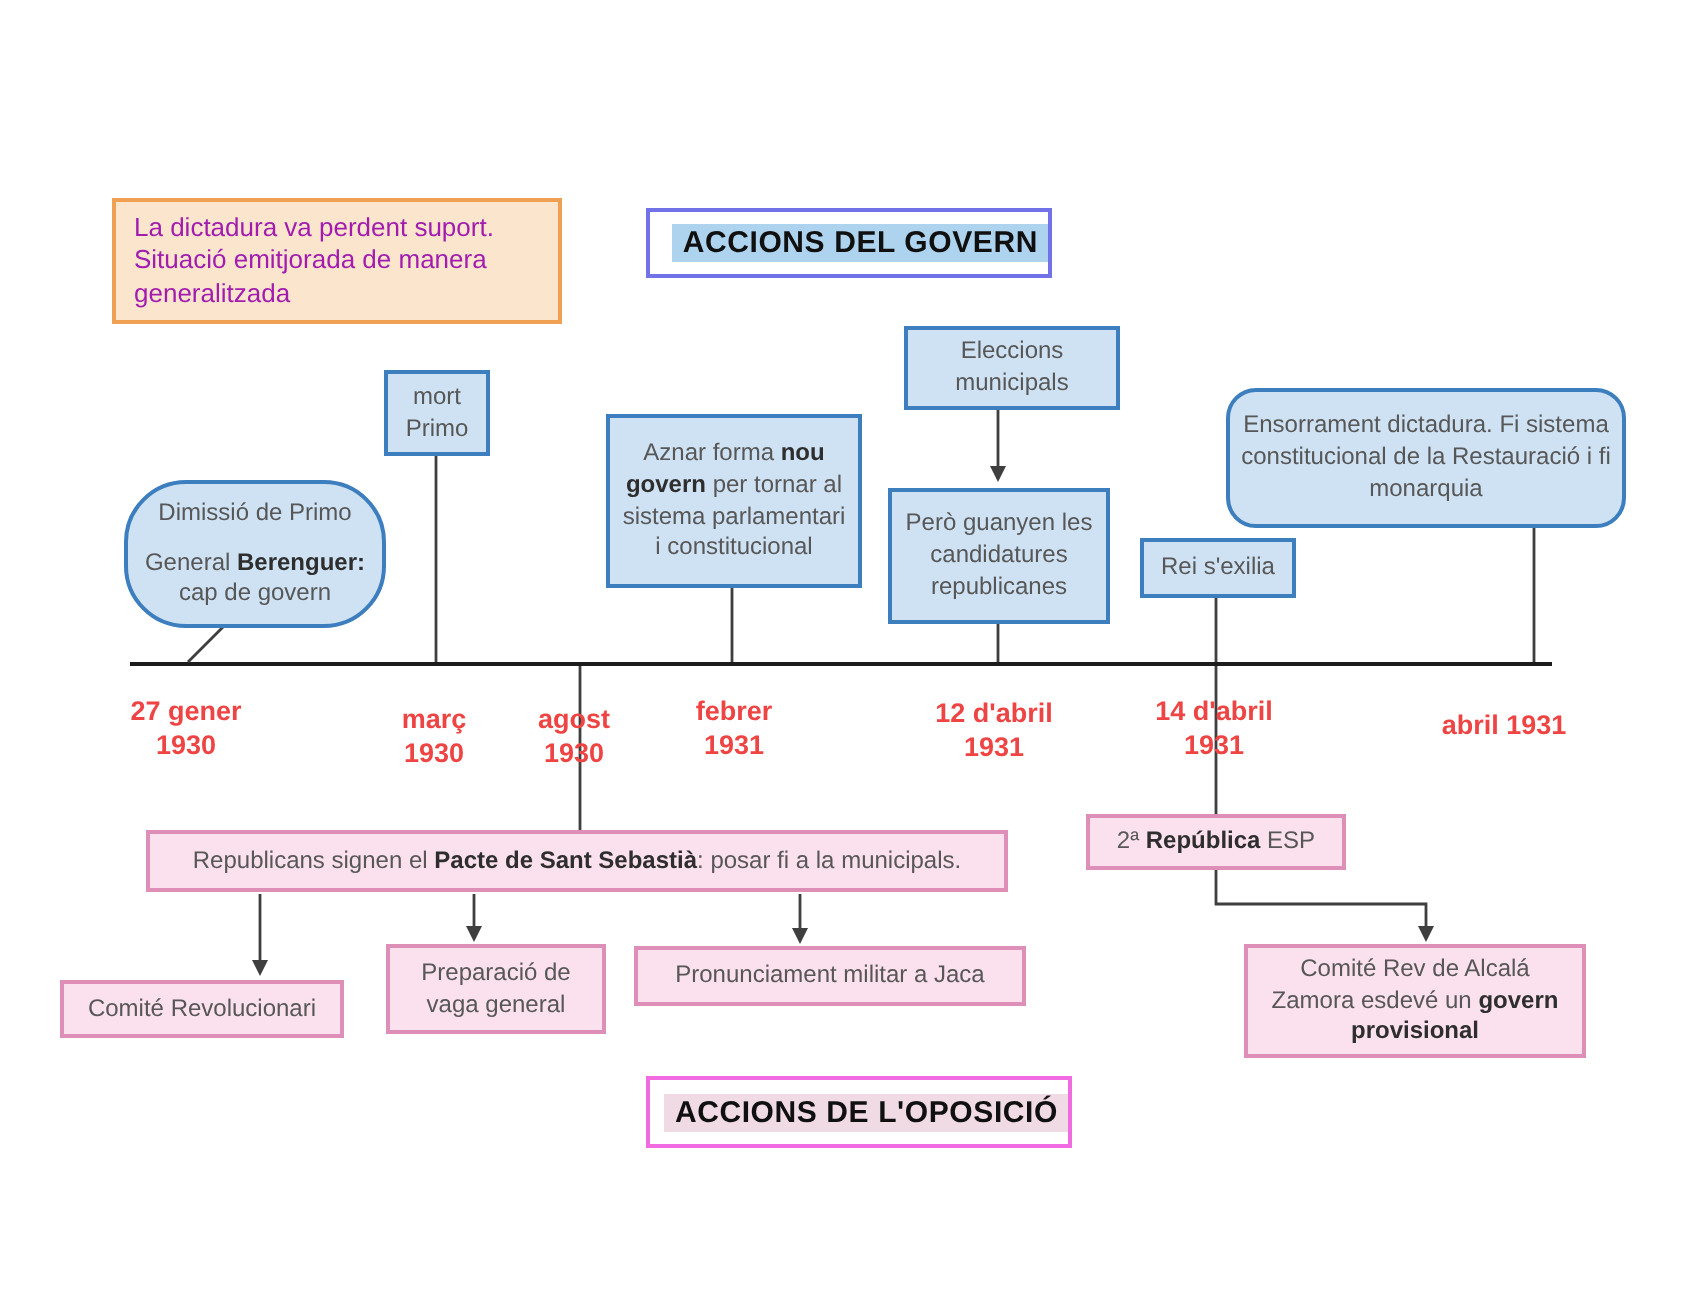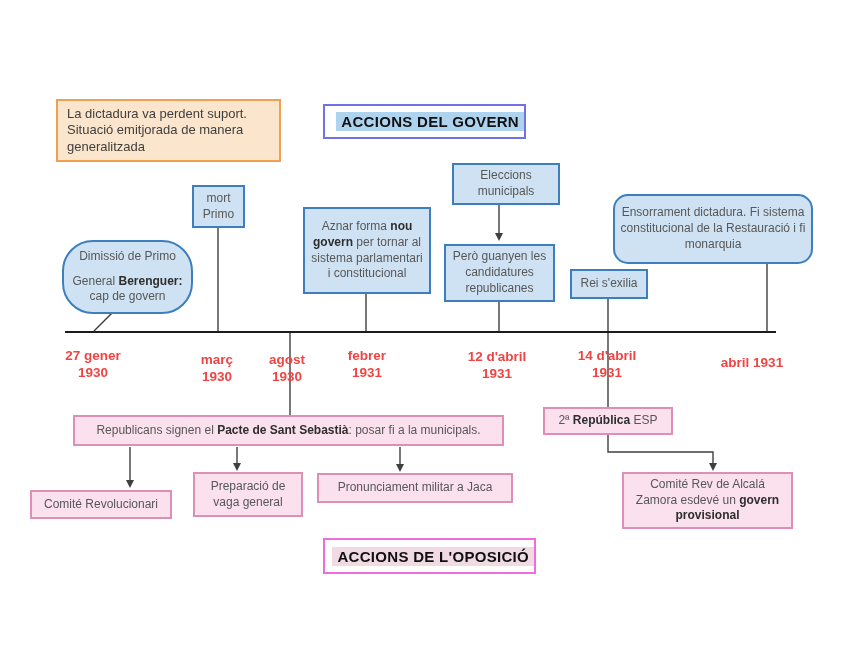--- a/index.html
+++ b/index.html
@@ -13,21 +13,21 @@
     display:flex; flex-direction:column; align-items:center; justify-content:center;
     text-align:center; font-size:12px; line-height:1.32; color:#575757;
     padding:2px 4px;
   }
   .box b { color:#2e2e2e; font-weight:700; }
   .blue { background:#cfe2f3; border:2px solid #3d7ebf; }
   .pink { background:#fbe0ed; border:2px solid #dd8fb7; }
   .note {
     background:#fbe5cc; border:2px solid #f0a052;
     text-align:left; align-items:flex-start; justify-content:center;
-    padding:5px 9px; font-size:13px; color:#404040; line-height:1.28;
+    padding:5px 9px; font-size:13px; color:#a21caf; line-height:1.28;
   }
   .title-box {
     position:absolute; box-sizing:border-box; background:#ffffff;
     display:flex; align-items:center; justify-content:flex-end;
   }
   .title-govern  { border:2px solid #7272e8; }
   .title-oposicio{ border:2px solid #f16be0; }
   .hl {
     font-weight:800; font-size:15px; color:#101010;
     padding:1px 5px; letter-spacing:0.3px; white-space:nowrap;
@@ -90,21 +90,21 @@
   </div>
 
   <div class="box blue" style="left:303px; top:207px; width:128px; height:87px;">
     <span><span>Aznar forma </span><b>nou govern</b><span> per tornar al sistema parlamentari i constitucional</span></span>
   </div>
 
   <div class="box blue" style="left:452px; top:163px; width:108px; height:42px;">
     <span>Eleccions municipals</span>
   </div>
 
-  <div class="box blue" style="left:444px; top:244px; width:111px; height:58px;">
+  <div class="box blue" style="left:444px; top:244px; width:111px; height:68px;">
     <span>Però guanyen les candidatures republicanes</span>
   </div>
 
   <div class="box blue" style="left:570px; top:269px; width:78px; height:30px;">
     <span>Rei s'exilia</span>
   </div>
 
   <div class="box blue" style="left:613px; top:194px; width:200px; height:70px;border-radius:15px;">
     <span>Ensorrament dictadura. Fi sistema constitucional de la Restauració i fi monarquia</span>
   </div>

